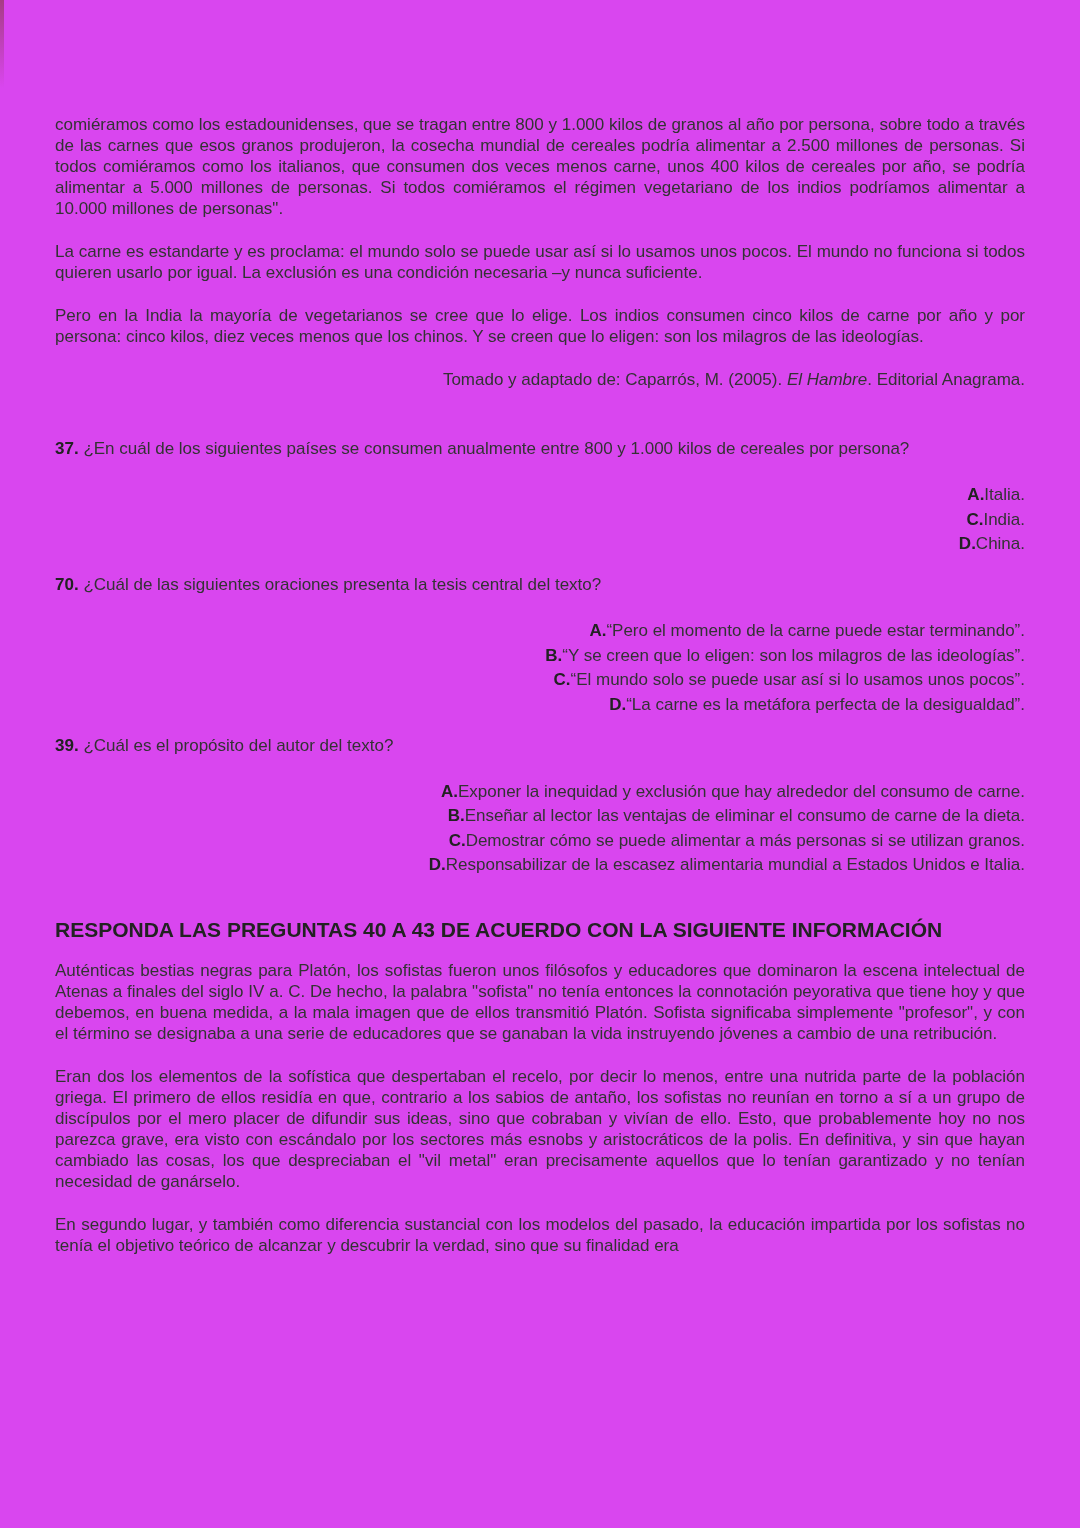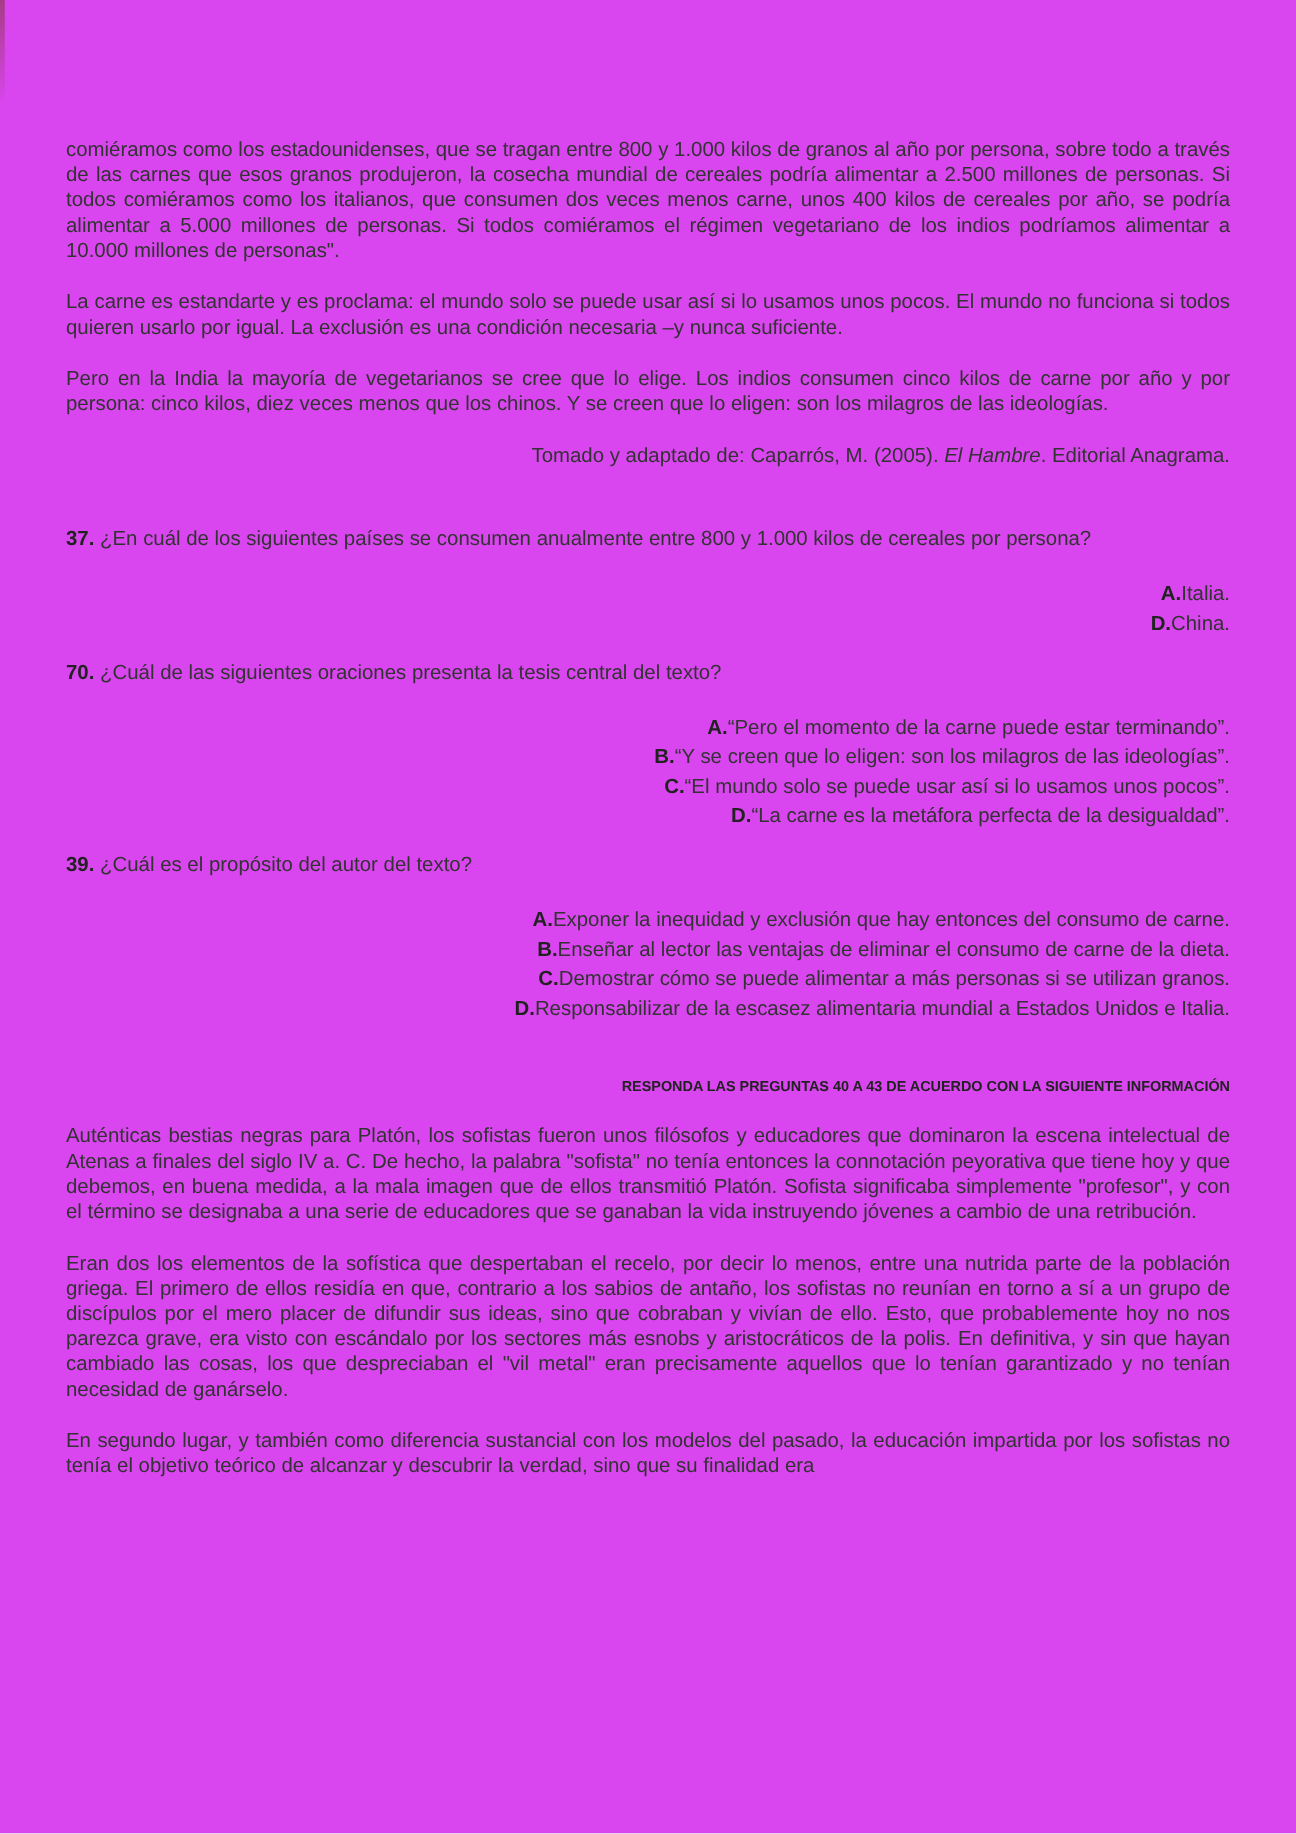--- a/index.html
+++ b/index.html
@@ -53,22 +53,22 @@
   .option {
     margin-bottom: 3.5px;
     line-height: 21px;
   }
   .opt-letter {
     display: inline-block;
     width: 37px;
   }
   .section-header {
     margin: 44px 0 0 0;
-    text-align: right;
-    font-size: 12px;
+    text-align: left;
+    font-size: 21px;
     line-height: 21px;
     font-weight: bold;
     color: #222222;
   }
   .section-header + p.para { margin-top: 20px; }
   .after-options { margin-top: 20px; }
 </style>
 </head>
 <body>
 
@@ -78,38 +78,39 @@
   <p class="para">comiéramos como los estadounidenses, que se tragan entre 800 y 1.000 kilos de granos al año por persona, sobre todo a través de las carnes que esos granos produjeron, la cosecha mundial de cereales podría alimentar a 2.500 millones de personas. Si todos comiéramos como los italianos, que consumen dos veces menos carne, unos 400 kilos de cereales por año, se podría alimentar a 5.000 millones de personas. Si todos comiéramos el régimen vegetariano de los indios podríamos alimentar a 10.000 millones de personas".</p>
   <p class="para">La carne es estandarte y es proclama: el mundo solo se puede usar así si lo usamos unos pocos. El mundo no funciona si todos quieren usarlo por igual. La exclusión es una condición necesaria –y nunca suficiente.</p>
   <p class="para">Pero en la India la mayoría de vegetarianos se cree que lo elige. Los indios consumen cinco kilos de carne por año y por persona: cinco kilos, diez veces menos que los chinos. Y se creen que lo eligen: son los milagros de las ideologías.</p>
 
   <p class="citation"><span>Tomado y adaptado de: Caparrós, M. (2005). </span><span class="book-title">El Hambre</span><span>. Editorial Anagrama.</span></p>
 
   <div class="question q-first">
     <p class="q-text"><span class="q-num">37.</span> <span>¿En cuál de los siguientes países se consumen anualmente entre 800 y 1.000 kilos de cereales por persona?</span></p>
     <div class="options">
       <div class="option"><span class="opt-letter">A.</span><span>Italia.</span></div>
+      <div class="option"><span class="opt-letter">C.</span><span>India.</span></div>
       <div class="option"><span class="opt-letter">D.</span><span>China.</span></div>
     </div>
   </div>
 
   <div class="question after-options">
     <p class="q-text"><span class="q-num">70.</span> <span>¿Cuál de las siguientes oraciones presenta la tesis central del texto?</span></p>
     <div class="options">
       <div class="option"><span class="opt-letter">A.</span><span>“Pero el momento de la carne puede estar terminando”.</span></div>
       <div class="option"><span class="opt-letter">B.</span><span>“Y se creen que lo eligen: son los milagros de las ideologías”.</span></div>
       <div class="option"><span class="opt-letter">C.</span><span>“El mundo solo se puede usar así si lo usamos unos pocos”.</span></div>
       <div class="option"><span class="opt-letter">D.</span><span>“La carne es la metáfora perfecta de la desigualdad”.</span></div>
     </div>
   </div>
 
   <div class="question after-options">
     <p class="q-text"><span class="q-num">39.</span> <span>¿Cuál es el propósito del autor del texto?</span></p>
     <div class="options">
-      <div class="option"><span class="opt-letter">A.</span><span>Exponer la inequidad y exclusión que hay entonces del consumo de carne.</span></div>
+      <div class="option"><span class="opt-letter">A.</span><span>Exponer la inequidad y exclusión que hay alrededor del consumo de carne.</span></div>
       <div class="option"><span class="opt-letter">B.</span><span>Enseñar al lector las ventajas de eliminar el consumo de carne de la dieta.</span></div>
       <div class="option"><span class="opt-letter">C.</span><span>Demostrar cómo se puede alimentar a más personas si se utilizan granos.</span></div>
       <div class="option"><span class="opt-letter">D.</span><span>Responsabilizar de la escasez alimentaria mundial a Estados Unidos e Italia.</span></div>
     </div>
   </div>
 
   <h2 class="section-header">RESPONDA LAS PREGUNTAS 40 A 43 DE ACUERDO CON LA SIGUIENTE INFORMACIÓN</h2>
 
   <p class="para">Auténticas bestias negras para Platón, los sofistas fueron unos filósofos y educadores que dominaron la escena intelectual de Atenas a finales del siglo IV a. C. De hecho, la palabra "sofista" no tenía entonces la connotación peyorativa que tiene hoy y que debemos, en buena medida, a la mala imagen que de ellos transmitió Platón. Sofista significaba simplemente "profesor", y con el término se designaba a una serie de educadores que se ganaban la vida instruyendo jóvenes a cambio de una retribución.</p>
   <p class="para">Eran dos los elementos de la sofística que despertaban el recelo, por decir lo menos, entre una nutrida parte de la población griega. El primero de ellos residía en que, contrario a los sabios de antaño, los sofistas no reunían en torno a sí a un grupo de discípulos por el mero placer de difundir sus ideas, sino que cobraban y vivían de ello. Esto, que probablemente hoy no nos parezca grave, era visto con escándalo por los sectores más esnobs y aristocráticos de la polis. En definitiva, y sin que hayan cambiado las cosas, los que despreciaban el "vil metal" eran precisamente aquellos que lo tenían garantizado y no tenían necesidad de ganárselo.</p>

